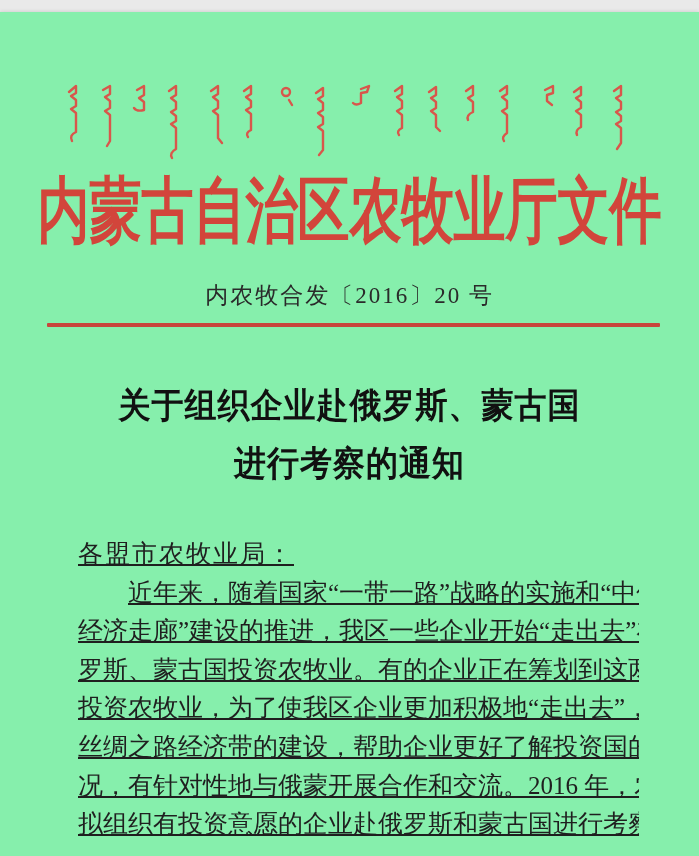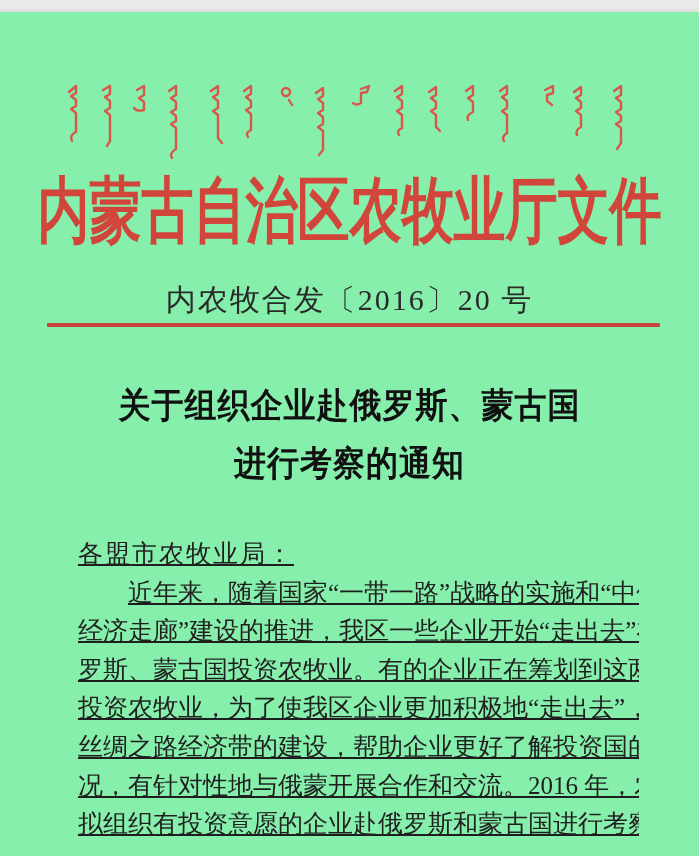--- a/index.html
+++ b/index.html
@@ -35,21 +35,21 @@
     letter-spacing:0px;
     color:var(--accent-red);
     transform:scaleY(1.38);
     transform-origin:top center;
     white-space:nowrap;
   }
   
   .doc-number{
     position:absolute;left:0;right:0;top:268px;
     text-align:center;
-    font-size:30px;color:#2a2a2a;
+    font-size:23px;color:#2a2a2a;
     letter-spacing:2px;
   }
   
   .red-divider{
     position:absolute;left:47px;top:311px;
     width:613px;height:4px;
     background:var(--divider-red);
     border-radius:1px;
   }
   

